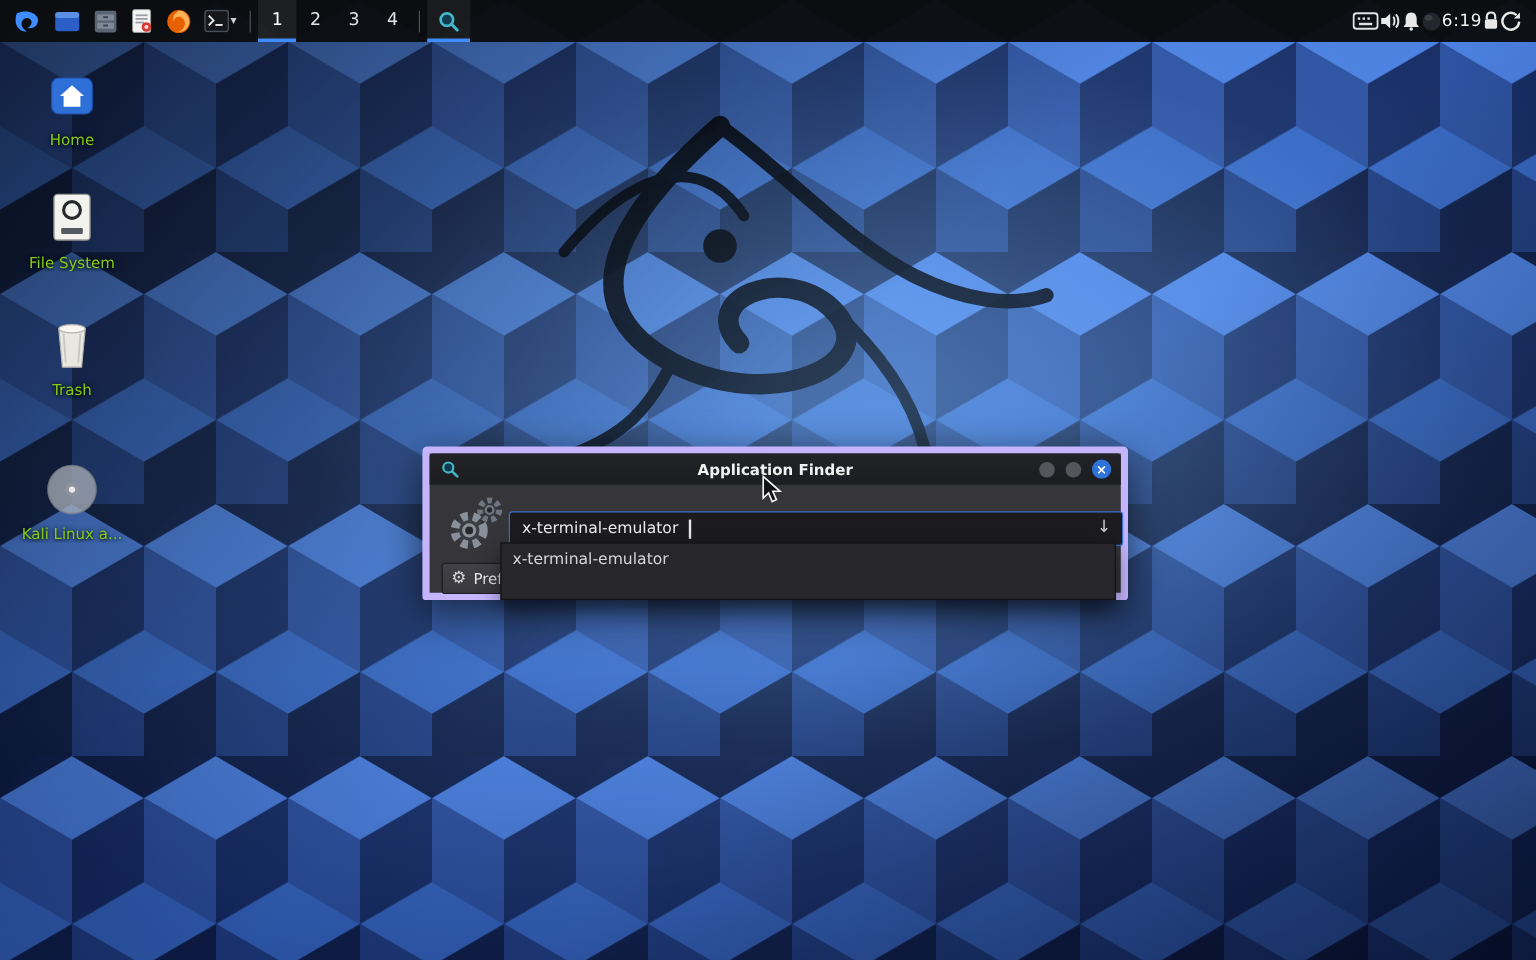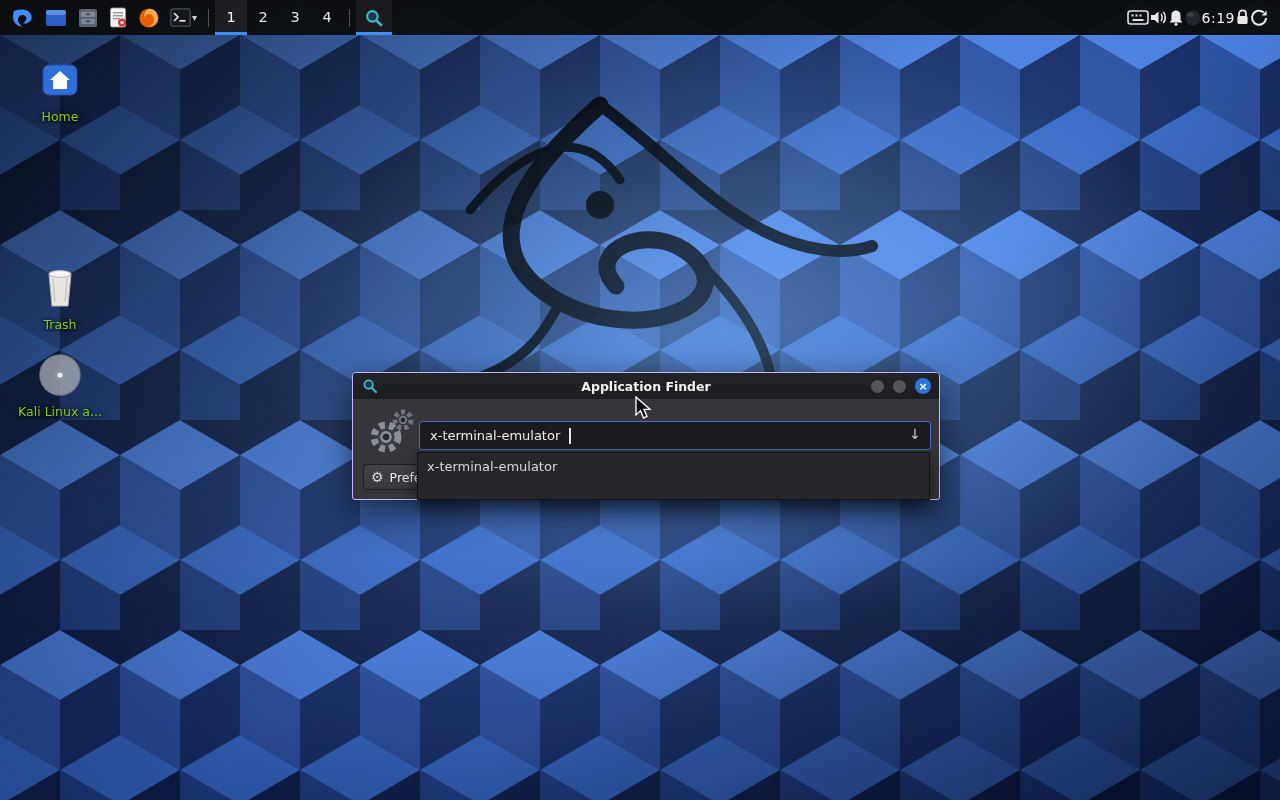--- a/index.html
+++ b/index.html
@@ -38,21 +38,21 @@
 
   
   .dicon { position:absolute; left:12px; width:96px; z-index:5; text-align:center; cursor:pointer; }
   .dicon .ibox { height:48px; display:flex; align-items:center; justify-content:center; }
   .dicon .lbl { margin-top:5px; font-size:12.5px; color:#84cc16; text-shadow:0 1px 3px rgba(0,0,0,0.95), 0 0 6px rgba(0,0,0,0.6);
     white-space:nowrap; overflow:hidden; }
 
   
   .finder {
     position:absolute; left:352px; top:372px; width:588px; height:128px; z-index:20;
-    background:#35353a; border:1px solid #c4b5fd; border-radius:4px 4px 3px 3px;
+    background:#35353a; border:6px solid #c4b5fd; border-radius:4px 4px 3px 3px;
     box-shadow:0 10px 34px rgba(0,0,0,0.6);
   }
   .titlebar { position:relative; height:26px; background:linear-gradient(#222327,#1c1d20);
     border-radius:3px 3px 0 0; display:flex; align-items:center; }
   .titlebar .ticon-l { position:absolute; left:9px; top:5px; }
   .titlebar .title { width:100%; text-align:center; font-size:12.5px; font-weight:bold; color:#f1f1f1; cursor:default; }
   .tb-btns { position:absolute; right:8px; top:0; height:26px; display:flex; align-items:center; gap:9px; }
   .tb-circle { width:13px; height:13px; border-radius:50%; background:#55555c; cursor:pointer; }
   .tb-close { width:16px; height:16px; border-radius:50%; background:#2e74d8; color:#fff; font-size:11px; font-weight:bold;
     display:flex; align-items:center; justify-content:center; line-height:1; cursor:pointer; }
@@ -265,34 +265,44 @@
     <div class="ibox">
       <svg width="40" height="36" viewBox="0 0 40 36">
         <rect x="3" y="3" width="34" height="30" rx="6" fill="#2f6fd8"></rect>
         <rect x="3" y="3" width="34" height="30" rx="6" fill="none" stroke="#1d4fa8" stroke-width="1"></rect>
         <path d="M20 9 L30 18 L27 18 L27 27 L13 27 L13 18 L10 18 Z" fill="#ffffff"></path>
       </svg>
     </div>
     <div class="lbl">Home</div>
   </div>
 
+  <div class="dicon" style="top:158px;">
+    <div class="ibox">
+      <svg width="38" height="44" viewBox="0 0 38 44">
+        <rect x="4" y="2" width="30" height="38" rx="3" fill="#f2f2ef" stroke="#9a9a96" stroke-width="1.2"></rect>
+        <circle cx="19" cy="15" r="7" fill="none" stroke="#26282b" stroke-width="2.6"></circle>
+        <rect x="10" y="30" width="18" height="5" rx="1" fill="#555a61"></rect>
+      </svg>
+    </div>
+    <div class="lbl">File System</div>
+  </div>
 
   <div class="dicon" style="top:264px;">
     <div class="ibox">
       <svg width="38" height="44" viewBox="0 0 38 44">
         <path d="M8 8 L30 8 L27 40 L11 40 Z" fill="#e9e7e2" stroke="#b5b3ae" stroke-width="1"></path>
         <ellipse cx="19" cy="8" rx="11" ry="3.4" fill="#f7f6f3" stroke="#b5b3ae" stroke-width="1"></ellipse>
         <path d="M12 12 L13.8 36" stroke="#c9c7c2" stroke-width="1.6"></path>
         <path d="M26 12 L24.2 36" stroke="#c9c7c2" stroke-width="1.6"></path>
       </svg>
     </div>
     <div class="lbl">Trash</div>
   </div>
 
-  <div class="dicon" style="top:351px;">
+  <div class="dicon" style="top:384px;">
     <div class="ibox">
       <svg width="44" height="44" viewBox="0 0 44 44">
         <circle cx="22" cy="22" r="20" fill="#aab0b8" opacity="0.75"></circle>
         <circle cx="22" cy="22" r="20" fill="none" stroke="#7d838c" stroke-width="1.5" opacity="0.8"></circle>
         <circle cx="22" cy="22" r="6" fill="#8d939c" opacity="0.9"></circle>
         <circle cx="22" cy="22" r="2.6" fill="#e8eaed"></circle>
       </svg>
     </div>
     <div class="lbl">Kali Linux a...</div>
   </div>

